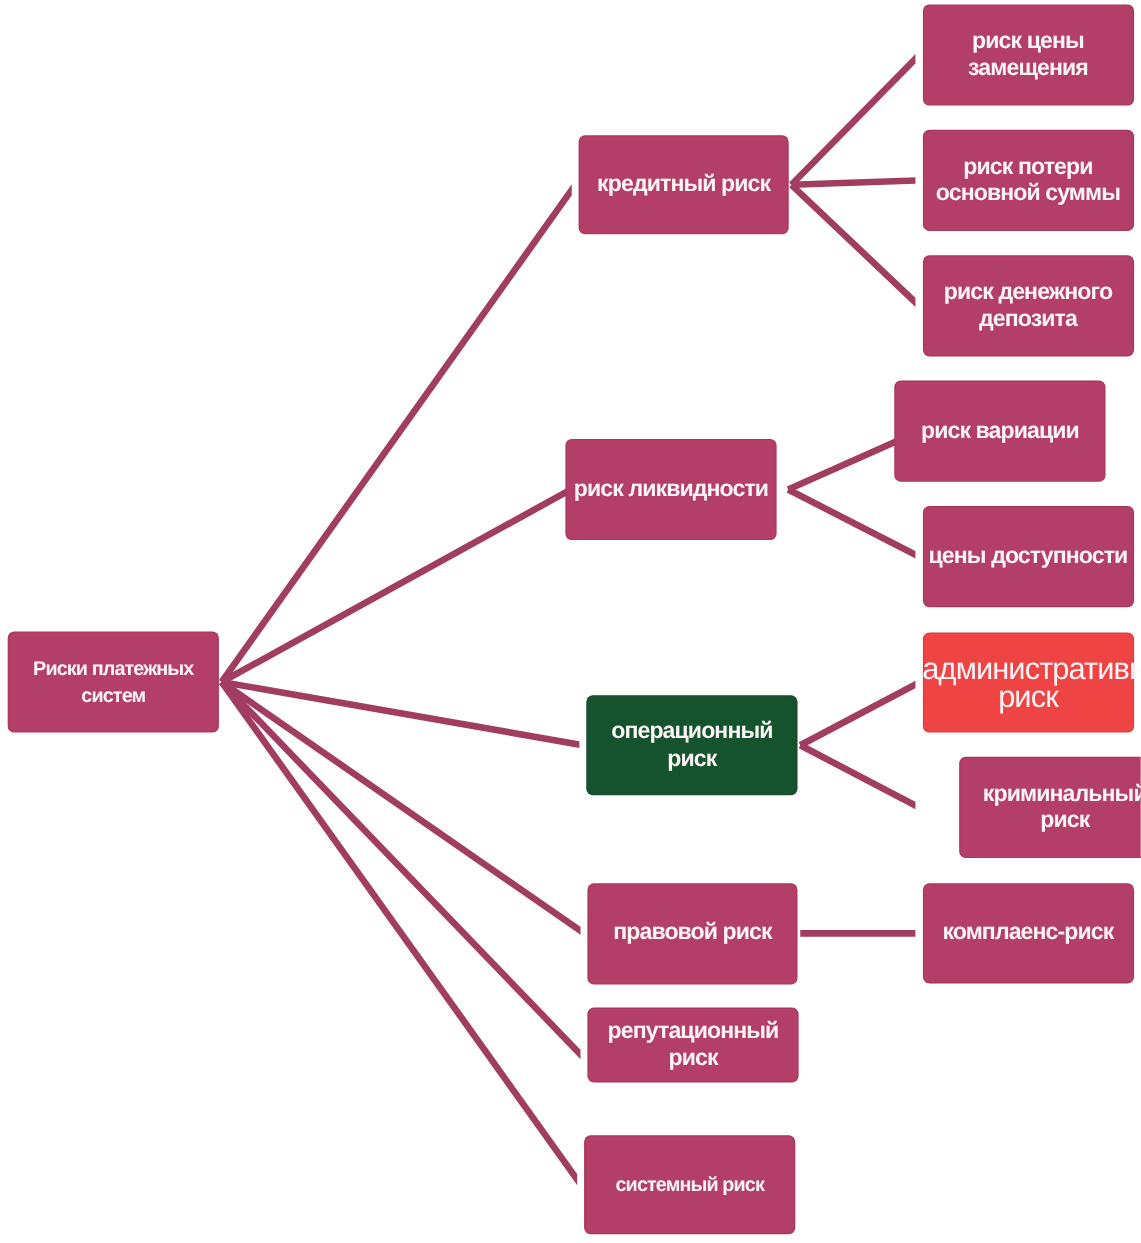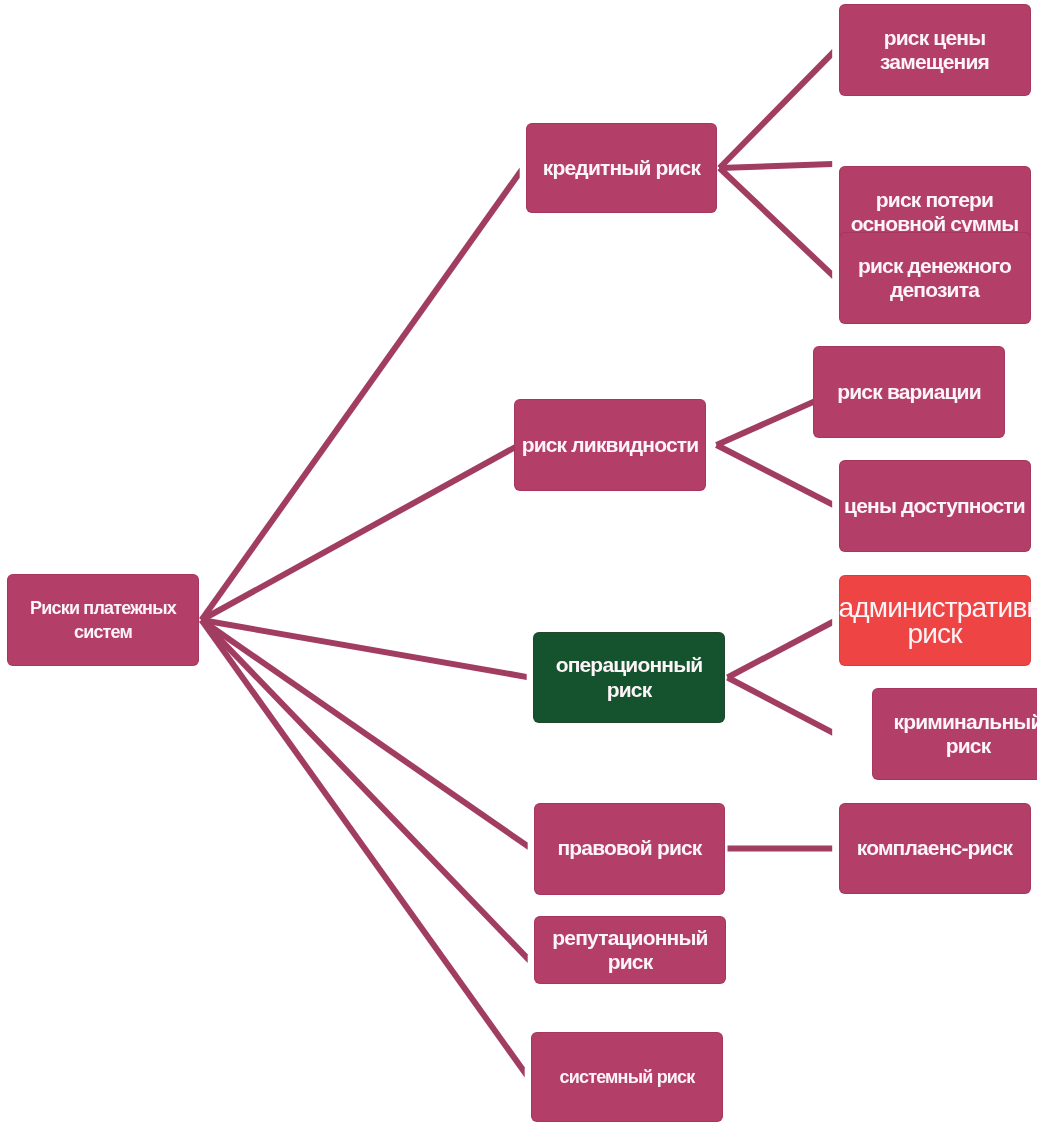--- a/index.html
+++ b/index.html
@@ -68,21 +68,21 @@
   <div class="node" style="left: 534px; top: 916px; width: 192px; height: 68px; background: rgb(179, 62, 103); color: rgb(253, 244, 248); font-size: 21px; line-height: 24.5px; font-weight: bold;">
       <span>репутационный риск</span>
     </div>
   <div class="node" style="left: 531px; top: 1032px; width: 192px; height: 90px; background: rgb(179, 62, 103); color: rgb(253, 244, 248); font-size: 18px; line-height: 24.5px; font-weight: bold;">
       <span>системный риск</span>
     </div>
 
   <div class="node" style="left: 838.5px; top: 4px; width: 192px; height: 92px; background: rgb(179, 62, 103); color: rgb(253, 244, 248); font-size: 21px; line-height: 24.5px; font-weight: bold;">
       <span>риск цены замещения</span>
     </div>
-  <div class="node" style="left: 838.5px; top: 118px; width: 192px; height: 92px; background: rgb(179, 62, 103); color: rgb(253, 244, 248); font-size: 21px; line-height: 24.5px; font-weight: bold; margin-top: 48px;">
+  <div class="node" style="left: 838.5px; top: 118px; width: 192px; height: 92px; background: rgb(179, 62, 103); color: rgb(253, 244, 248); font-size: 21px; line-height: 24.5px; font-weight: bold;">
       <span>риск потери основной суммы</span>
     </div>
   <div class="node" style="left: 838.5px; top: 232px; width: 192px; height: 92px; background: rgb(179, 62, 103); color: rgb(253, 244, 248); font-size: 21px; line-height: 24.5px; font-weight: bold;">
       <span>риск денежного депозита</span>
     </div>
   <div class="node" style="left: 813px; top: 346px; width: 192px; height: 92px; background: rgb(179, 62, 103); color: rgb(253, 244, 248); font-size: 21px; line-height: 24.5px; font-weight: bold;">
       <span>риск вариации</span>
     </div>
   <div class="node" style="left: 838.5px; top: 460px; width: 192px; height: 92px; background: rgb(179, 62, 103); color: rgb(253, 244, 248); font-size: 21px; line-height: 24.5px; font-weight: bold;">
       <span>цены доступности</span>

